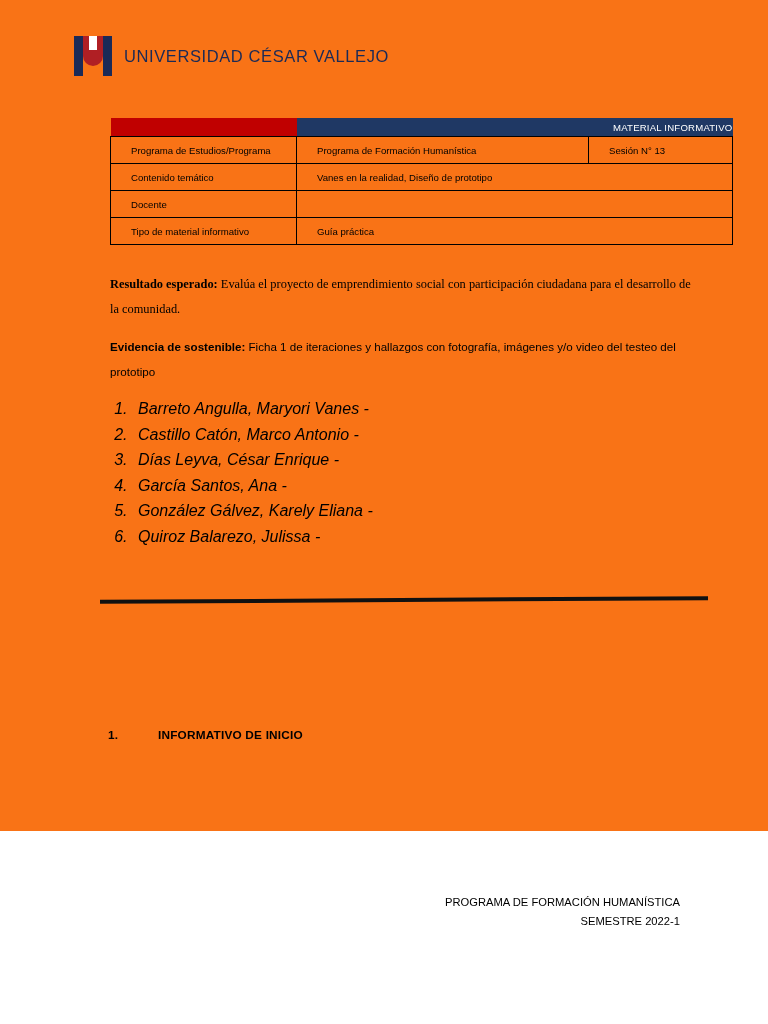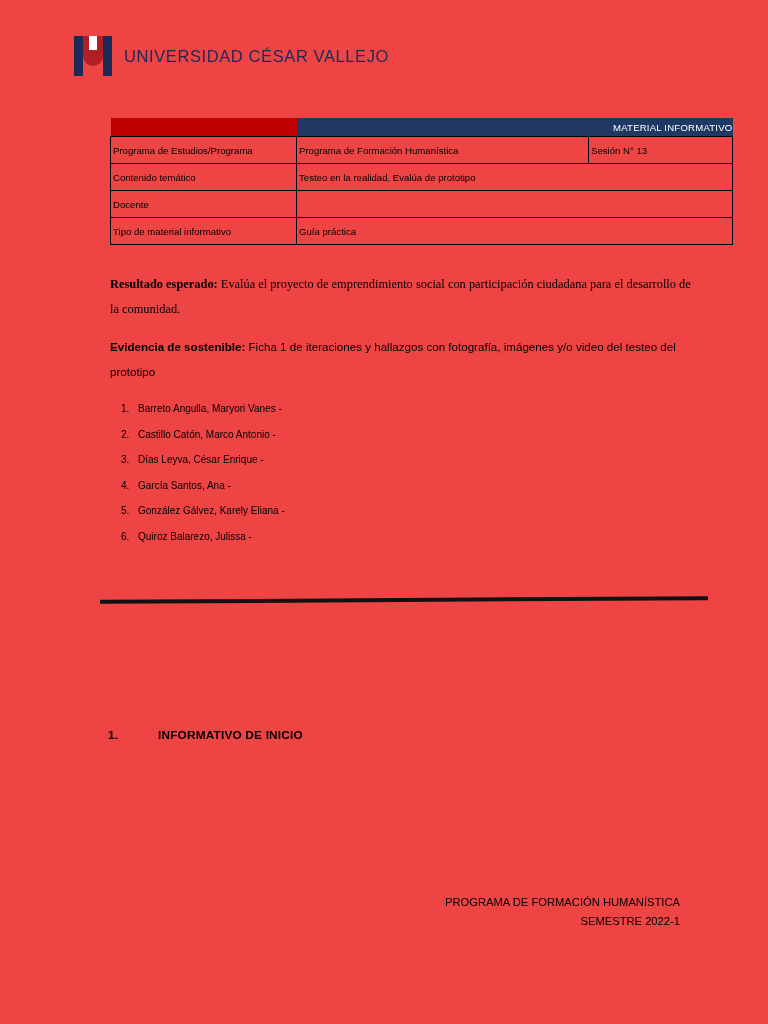--- a/index.html
+++ b/index.html
@@ -11,22 +11,22 @@
     width: 768px;
     height: 1024px;
     position: relative;
     font-family: "Liberation Sans", sans-serif;
     color: #000000;
     overflow: hidden;
   }
   .page {
     position: relative;
     width: 768px;
-    height: 1024px;
-    background: #ef4444;
+    height: 831px;
+    background: #f97316;
   }
 
   
   .logo-block {
     position: absolute;
     left: 74px;
     top: 36px;
     display: flex;
     align-items: center;
     gap: 12px;
@@ -84,21 +84,21 @@
     position: absolute;
     left: 110px;
     top: 118px;
     width: 622px;
     border-collapse: collapse;
     table-layout: fixed;
   }
   .info-table td {
     border: 1px solid #000000;
     font-size: 9.6px;
-    padding: 4px 2px;
+    padding: 4px 20px;
     vertical-align: middle;
     height: 18px;
     font-family: "Liberation Sans", sans-serif;
   }
   .title-row td {
     border: none;
     padding: 0;
   }
   .title-accent {
     width: 22px;
@@ -143,23 +143,24 @@
     font-weight: bold;
     margin: 0 0 8px 0;
   }
   ol.members {
     margin: 0;
     padding: 0 0 0 22px;
     list-style: decimal;
   }
   ol.members li {
     font-family: "Liberation Sans", sans-serif;
-    font-size: 10px;
+    font-size: 16px;
     line-height: 25.5px;
     padding-left: 6px;
+    font-style: italic;
   }
 
   
   .divider {
     position: absolute;
     left: 100px;
     top: 598px;
     width: 608px;
     height: 4px;
     background: #111111;
@@ -218,21 +219,21 @@
       <td class="title-accent"></td>
       <td class="title-main" colspan="2">MATERIAL INFORMATIVO</td>
     </tr>
     <tr>
       <td>Programa de Estudios/Programa</td>
       <td>Programa de Formación Humanística</td>
       <td>Sesión N° 13</td>
     </tr>
     <tr>
       <td>Contenido temático</td>
-      <td colspan="2">Testeo en la realidad, Evalúa de prototipo</td>
+      <td colspan="2">Vanes en la realidad, Diseño de prototipo</td>
     </tr>
     <tr>
       <td>Docente</td>
       <td colspan="2"></td>
     </tr>
     <tr>
       <td>Tipo de material informativo</td>
       <td colspan="2">Guía práctica</td>
     </tr>
   </tbody>

